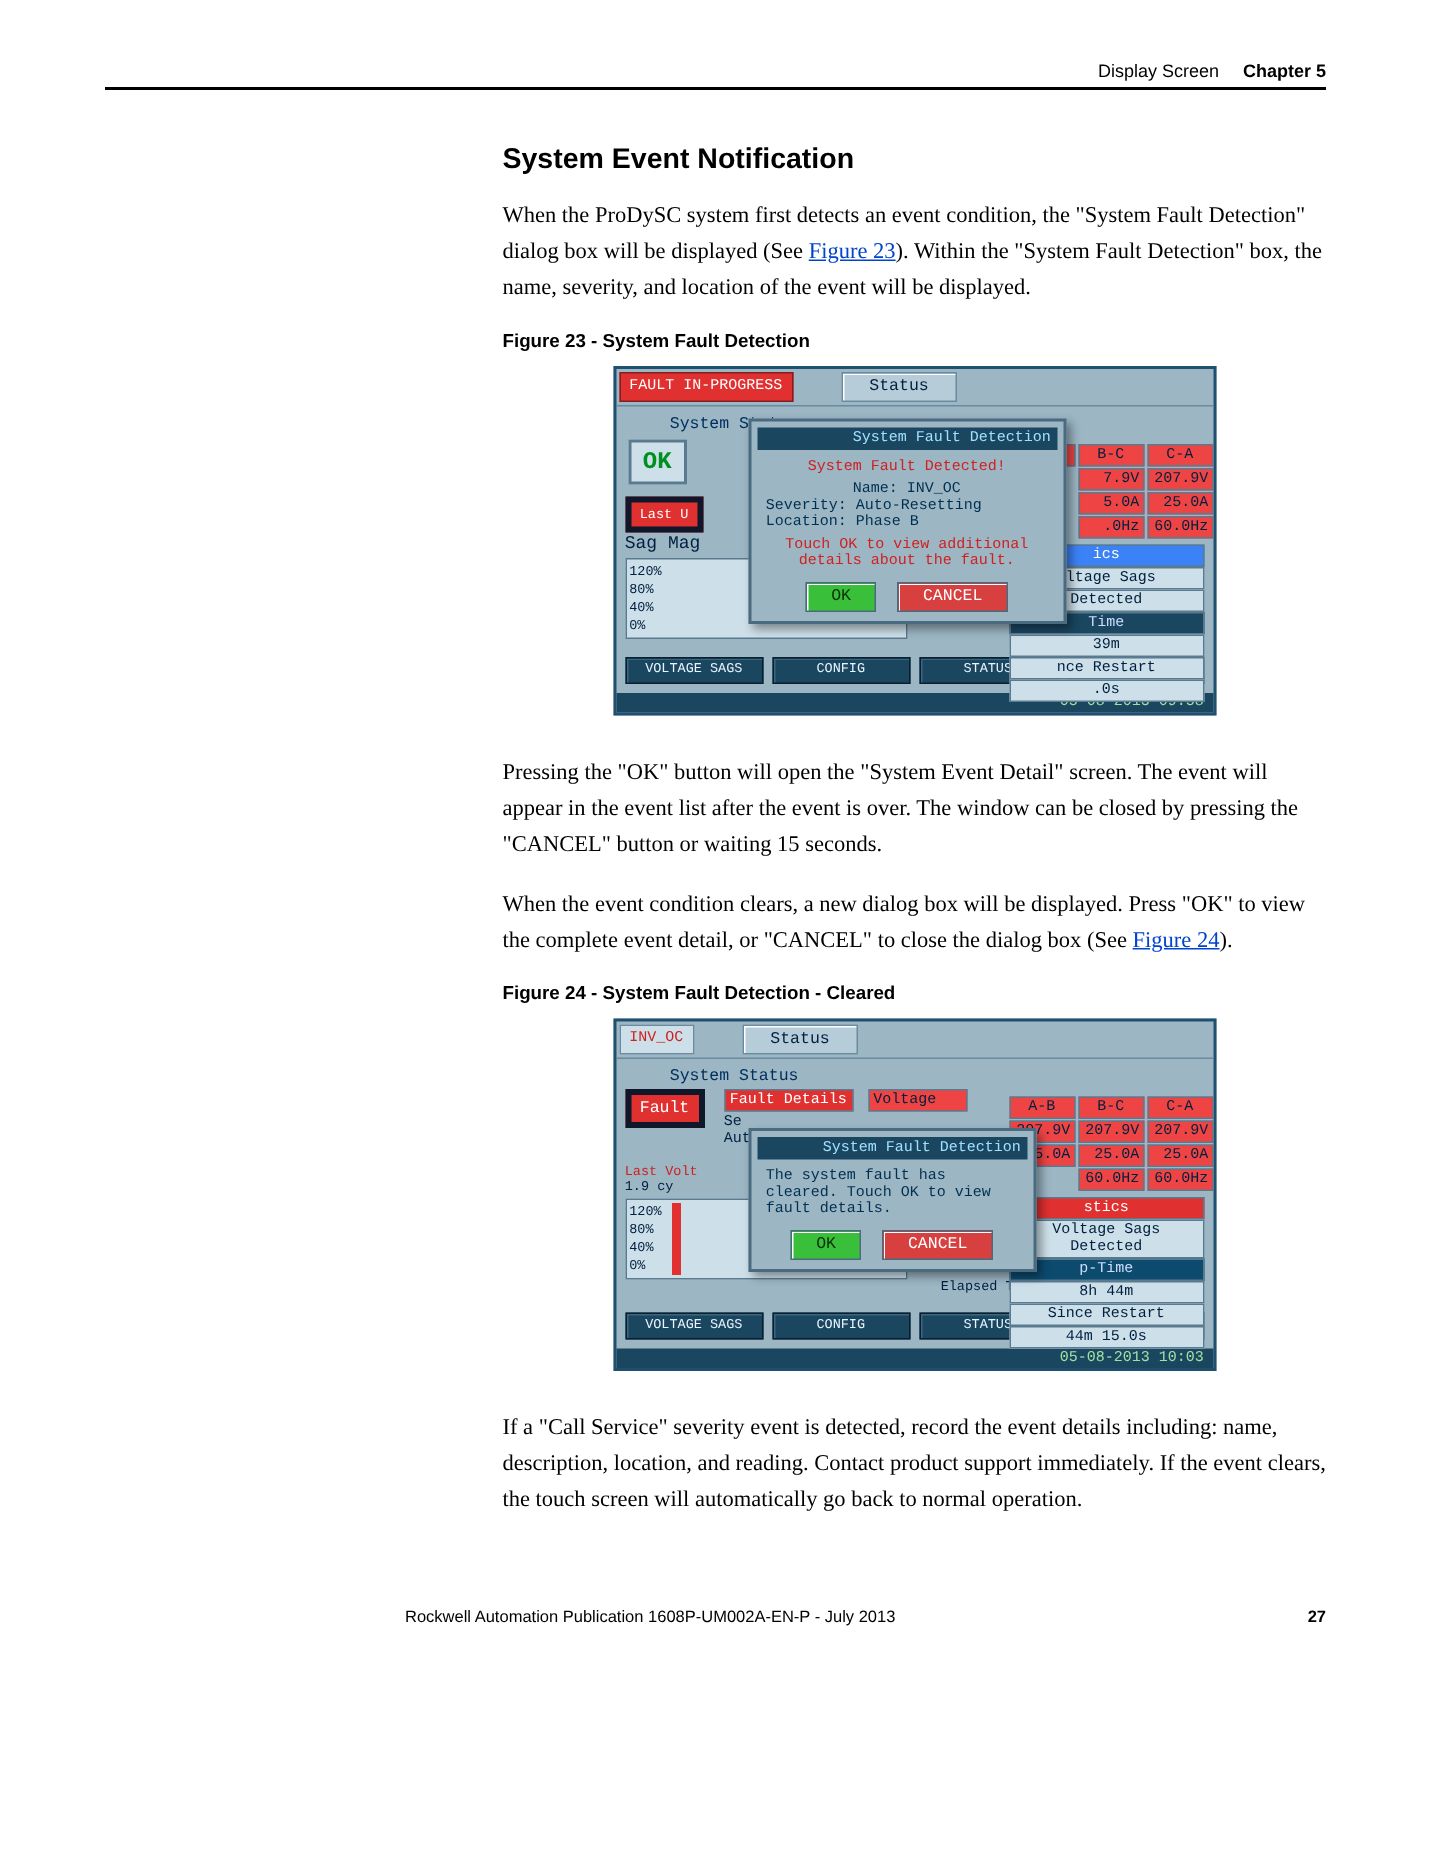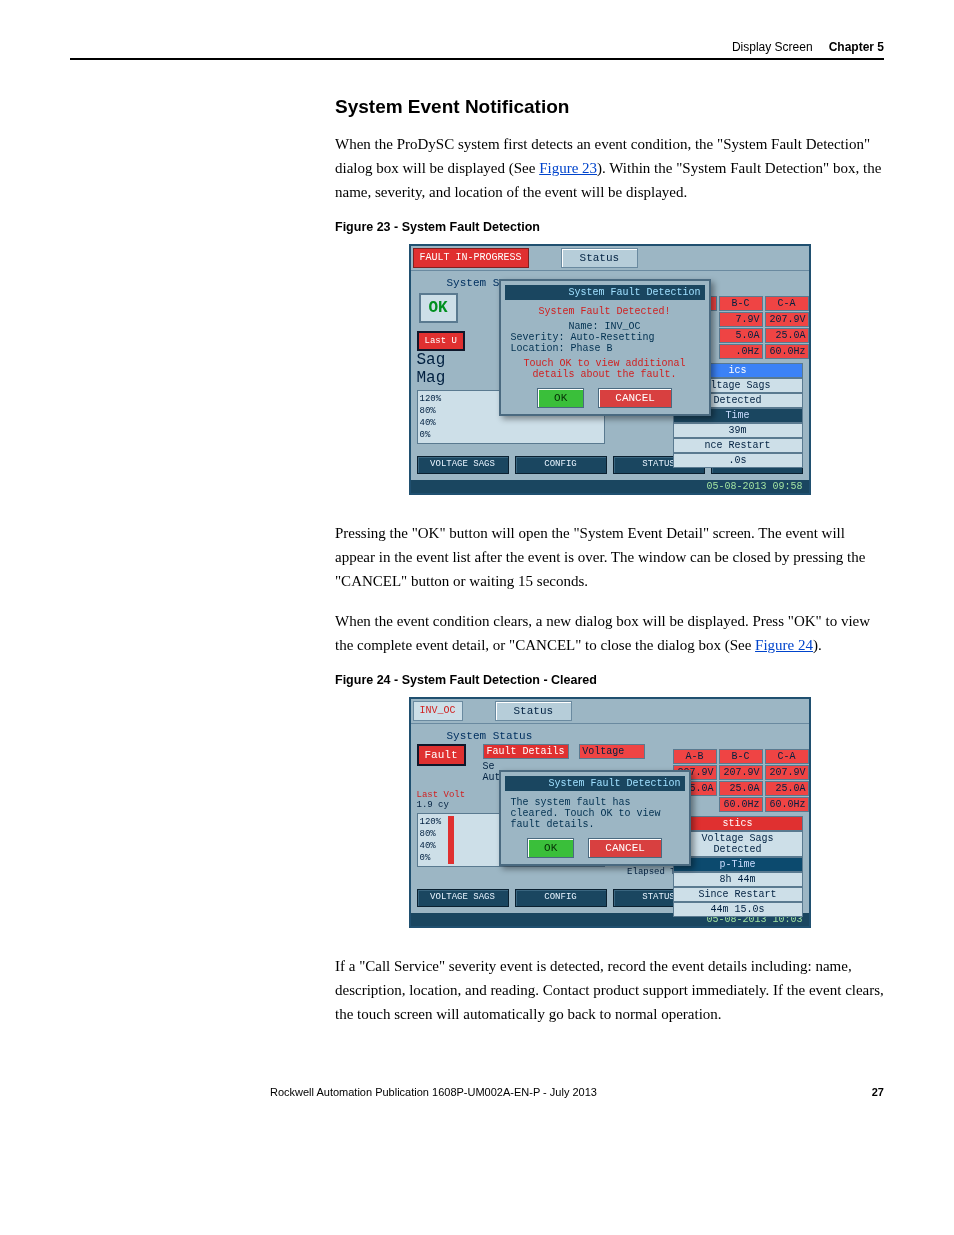--- a/index.html
+++ b/index.html
@@ -101,21 +101,21 @@
     font-weight: bold;
     text-align: center;
     padding: 4px 8px;
     font-size: 16px;
     display: inline-block;
     margin: 2px 0 2px 2px;
   }
   .fault-box {
     background: #e03030;
     color: #fff;
-    border: 2px solid #0f172a;
+    border: 4px solid #0f172a;
     padding: 3px 6px;
     font-size: 11px;
     display: inline-block;
   }
   .chart {
     background: #cddfe8;
     border: 1px solid #5a7a90;
     padding: 2px 4px 2px 2px;
     margin-top: 3px;
     width: 180px;
@@ -238,21 +238,21 @@
         <div class="stat-box">Detected</div>
         <div class="stat-box" style="background:#1a4660;color:#cdf">Time</div>
         <div class="stat-box">39m</div>
         <div class="stat-box">nce Restart</div>
         <div class="stat-box">.0s</div>
       </div>
 
       <div class="leftcol">
         <div class="ok-box">OK</div>
         <div class="fault-box" style="font-size:9px;margin-top:6px">Last U</div>
-        <div style="font-size:16px">Sag Mag</div>
+        <div style="font-size:12px">Sag Mag</div>
       </div>
       <div class="clear"></div>
 
       <div class="chart">
         <div class="axis">120%</div>
         <div class="axis">80%</div>
         <div class="axis">40%</div>
         <div class="axis">0%</div>
       </div>
 

